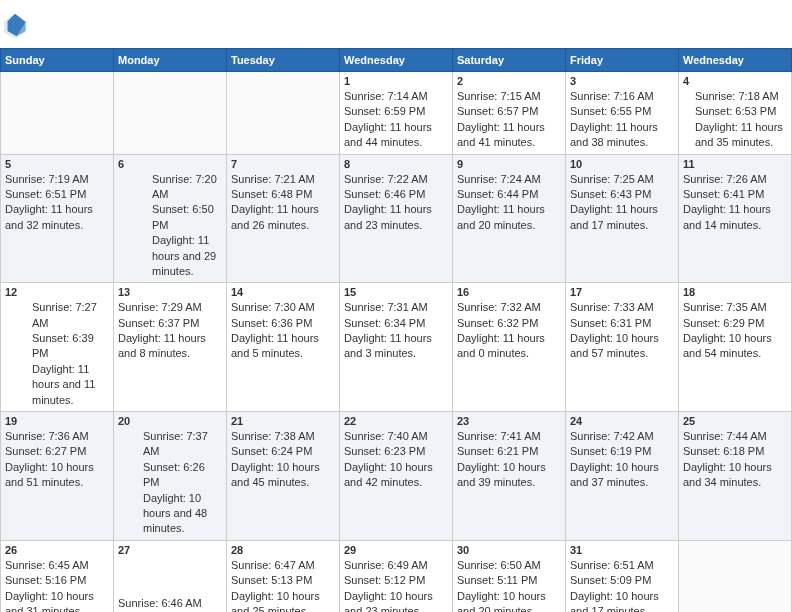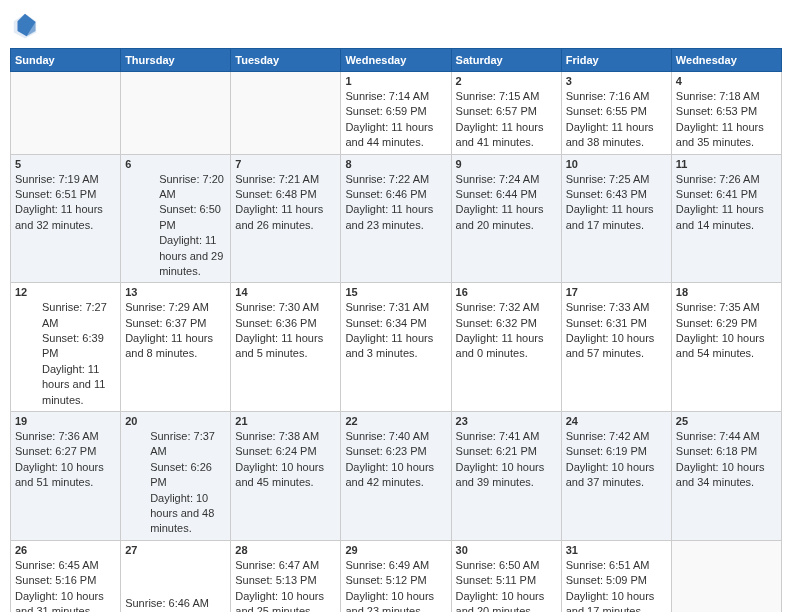--- a/index.html
+++ b/index.html
@@ -6,21 +6,21 @@
     body {
       font-family: Arial, sans-serif;
       background: #fff;
       width: 792px;
       height: 612px;
       overflow: hidden;
     }
     .page {
       width: 792px;
       height: 460px;
-      padding: 10px 10px;
+      padding: 10px 0;
       display: flex;
       flex-direction: column;
     }
     .header {
       display: flex;
       justify-content: space-between;
       align-items: flex-start;
       margin-bottom: 8px;
     }
     .logo {
@@ -122,21 +122,21 @@
     <div class="title-block">
       <div class="title-month"></div>
       <div class="title-location"></div>
     </div>
   </div>
 
   <table class="calendar">
     <thead>
       <tr>
         <th>Sunday</th>
-        <th>Thursday</th>
+        <th>Monday</th>
         <th>Tuesday</th>
         <th>Wednesday</th>
         <th>Saturday</th>
         <th>Friday</th>
         <th>Wednesday</th>
       </tr>
     </thead>
     <tbody id="calendar-body">
     <tr>
           <td class="empty"></td>
@@ -155,21 +155,21 @@
 Daylight: 11 hours and 41 minutes.</div>
           </td>
           <td>
             <span class="day-num">3</span>
             <div class="day-info" style="white-space: pre-line;">Sunrise: 7:16 AM
 Sunset: 6:55 PM
 Daylight: 11 hours and 38 minutes.</div>
           </td>
           <td>
             <span class="day-num">4</span>
-            <div class="day-info" style="white-space: pre-line;">Sunrise: 7:18 AM
+            <div class="day-info" style="white-space: pre-line; margin-left: 12px;">Sunrise: 7:18 AM
 Sunset: 6:53 PM
 Daylight: 11 hours and 35 minutes.</div>
           </td>
         </tr>
         <tr class="row-alt">
           <td>
             <span class="day-num">5</span>
             <div class="day-info" style="white-space: pre-line;">Sunrise: 7:19 AM
 Sunset: 6:51 PM
 Daylight: 11 hours and 32 minutes.</div>

